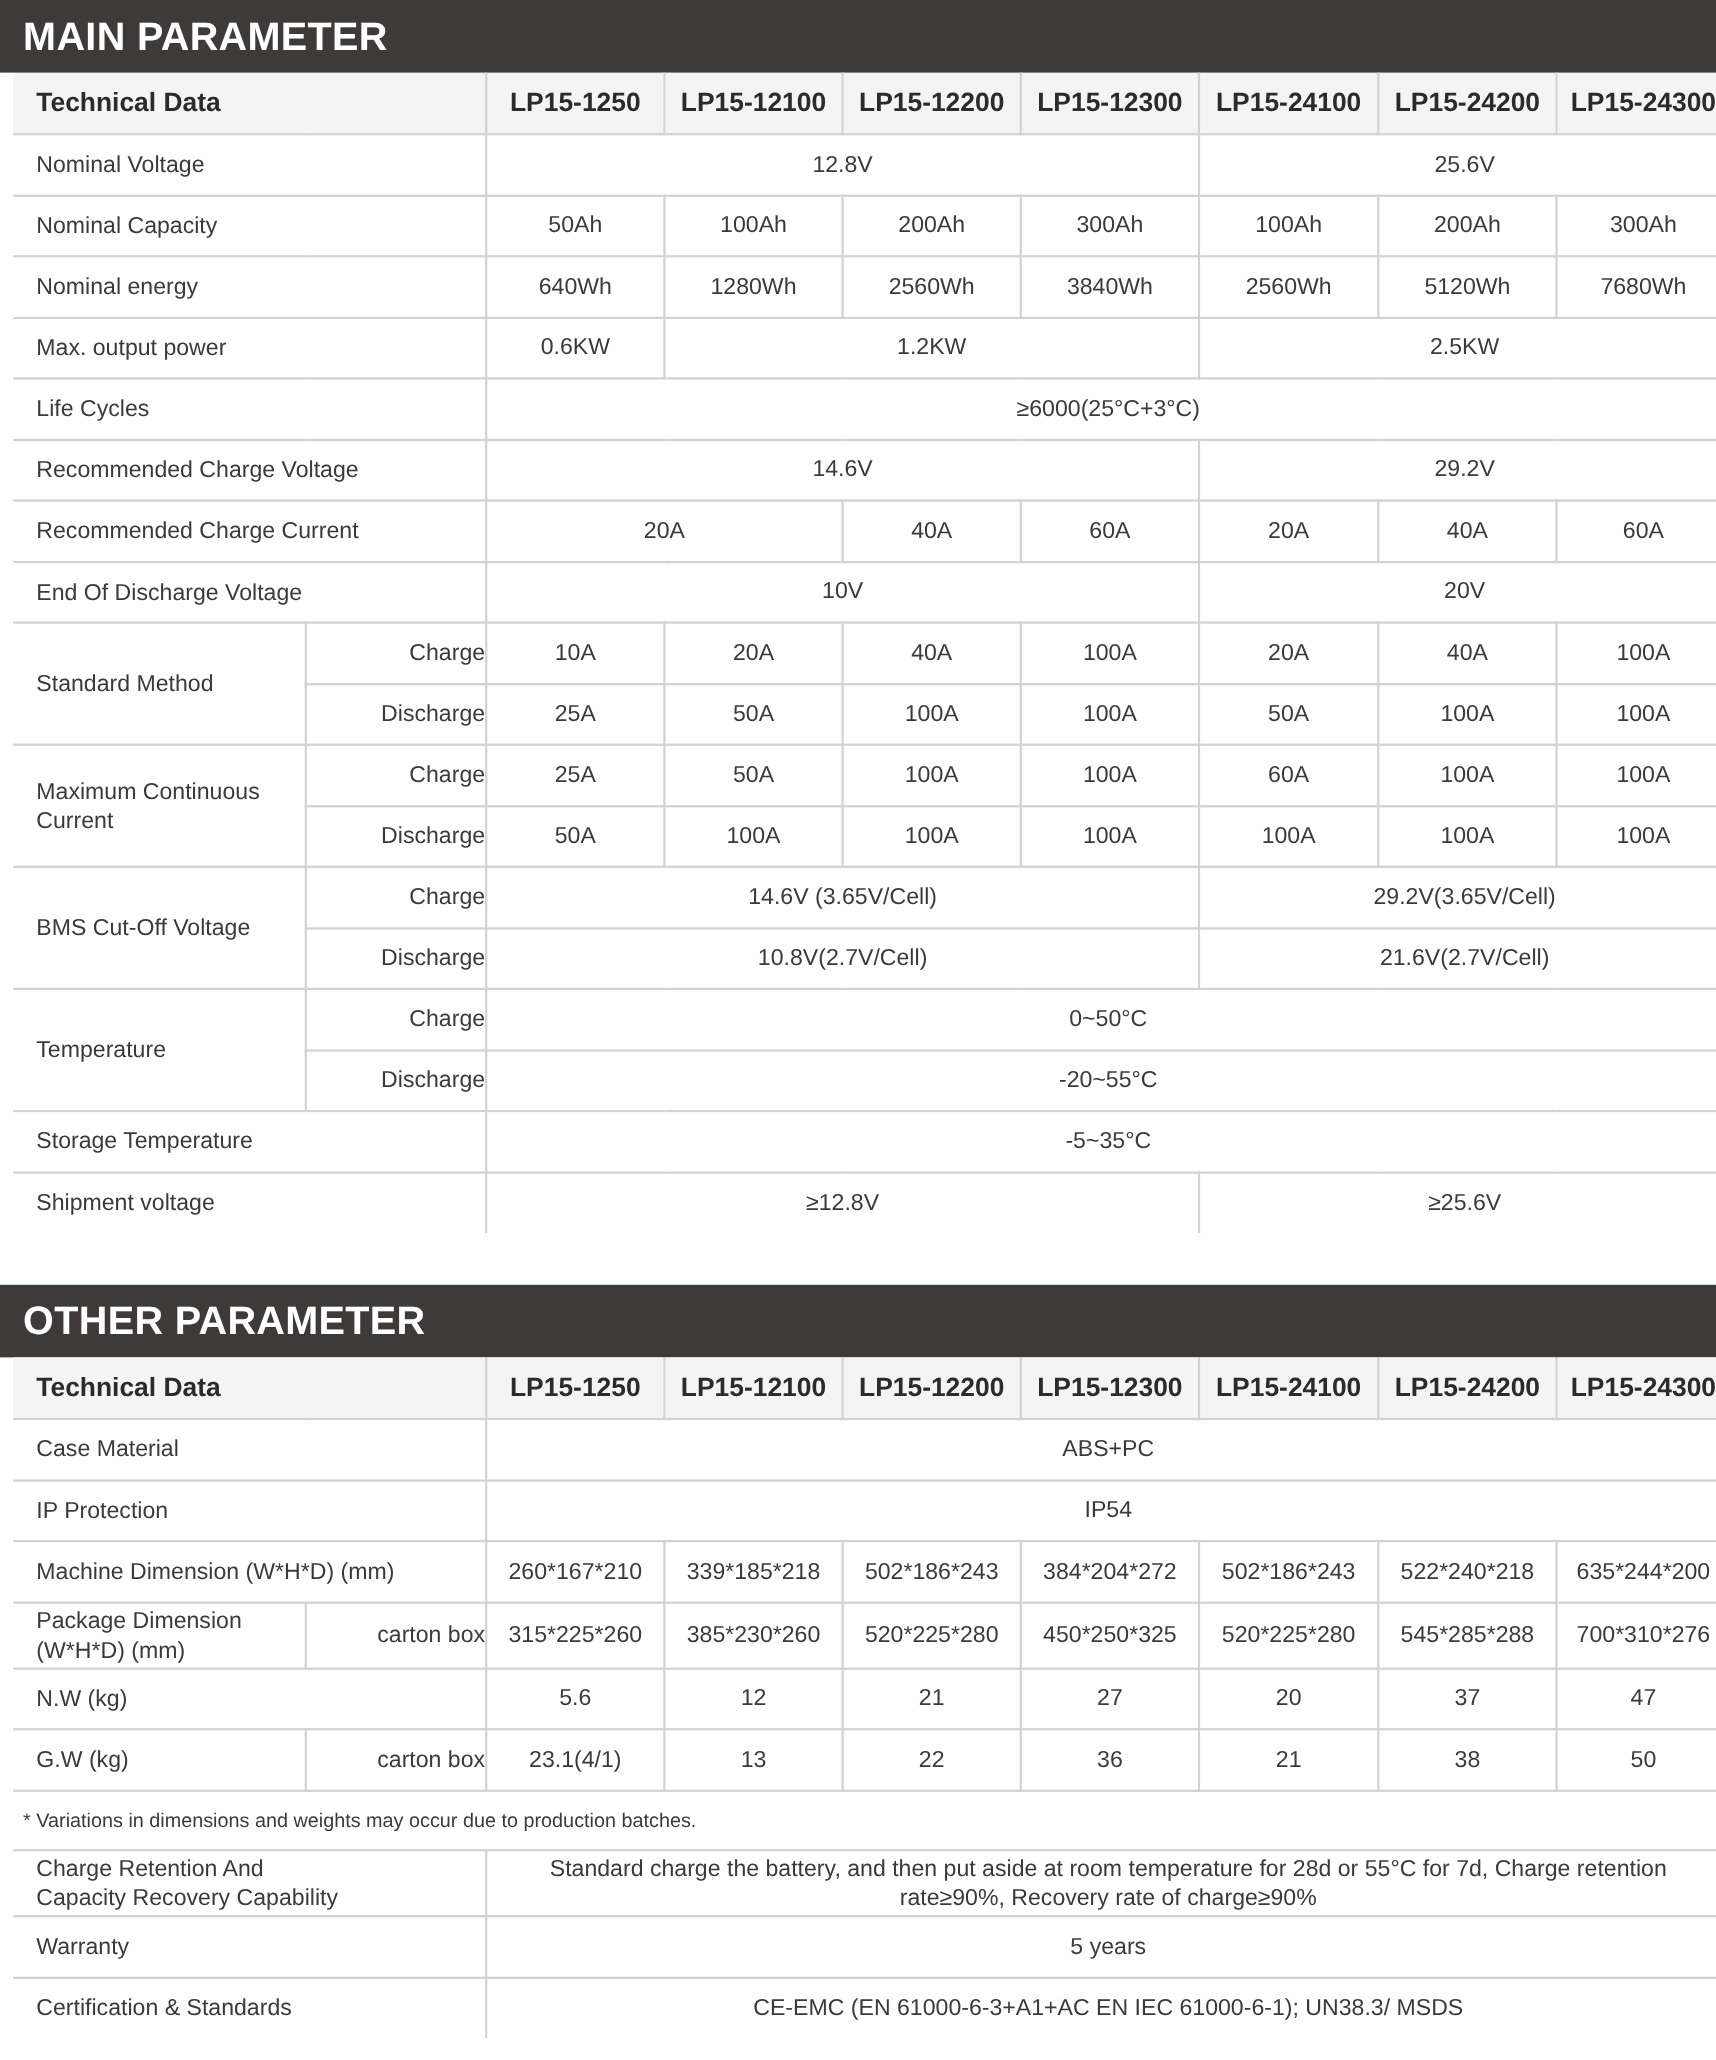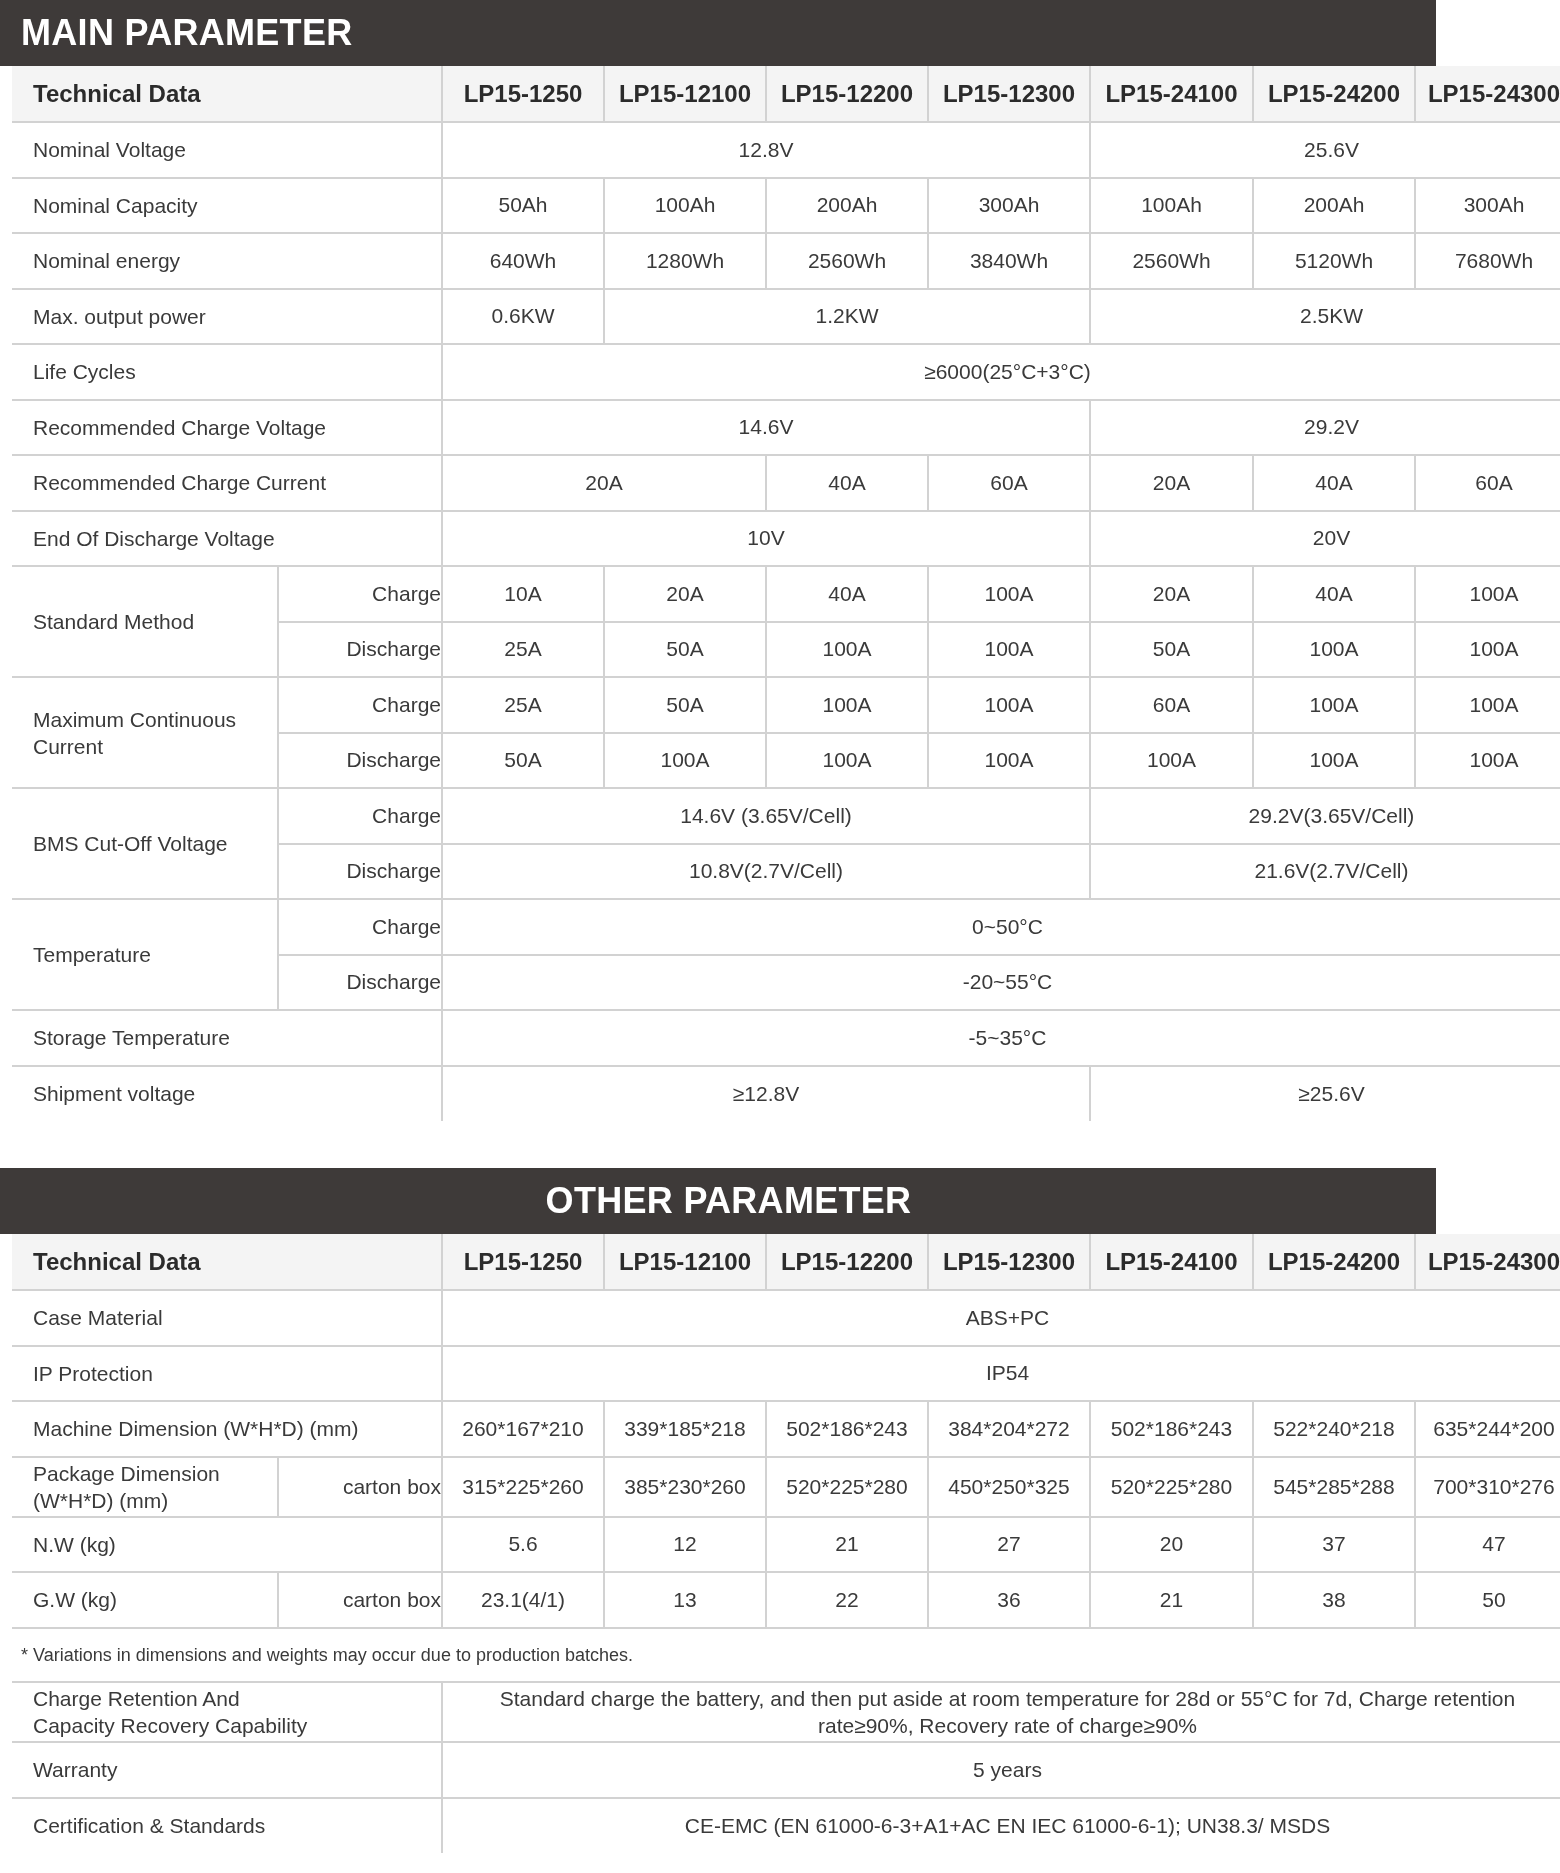--- a/index.html
+++ b/index.html
@@ -1,19 +1,19 @@
 <!DOCTYPE html>
 <html><head>
 <meta charset="utf-8">
 <style>
   html, body { margin: 0; padding: 0; background: #ffffff; }
   body { width: 1560px; height: 1873px; position: relative; overflow: hidden;
          font-family: "Liberation Sans", "DejaVu Sans", sans-serif; color: #3a3a3a; }
   .section-title {
-    position: absolute; left: 0; width: 1436px; height: 66px; background: #3e3a39;
+    position: absolute; left: 0; width: 1560px; height: 66px; background: #3e3a39;
     color: #ffffff; font-weight: bold; font-size: 36px; line-height: 66px;
     padding-left: 21px; box-sizing: border-box; letter-spacing: 0.3px;
   }
   table.spec {
     position: absolute; left: 12px; width: 1560px; border-collapse: collapse; table-layout: fixed;
   }
   table.spec td, table.spec th {
     border: 2px solid #d2d2d2; padding: 0; font-size: 21px; text-align: center;
     vertical-align: middle; color: #3a3a3a; font-weight: normal;
     overflow: hidden; white-space: nowrap;
@@ -187,21 +187,21 @@
     <td colspan="7">-5~35°C</td>
   </tr>
   <tr class="last">
     <td class="lbl" colspan="2">Shipment voltage</td>
     <td colspan="4">≥12.8V</td>
     <td colspan="3">≥25.6V</td>
   </tr>
 </tbody>
   </table>
 
-<div class="section-title" style="top:1168px;text-align:center;">OTHER PARAMETER</div>
+<div class="section-title" style="top:1168px;">OTHER PARAMETER</div>
 
 <table class="spec" style="top:1234px;">
   <colgroup>
     <col style="width:266px">
       <col style="width:164px">
     <col style="width:162px">
       <col style="width:162px">
       <col style="width:162px">
       <col style="width:162px">
     <col style="width:163px">

